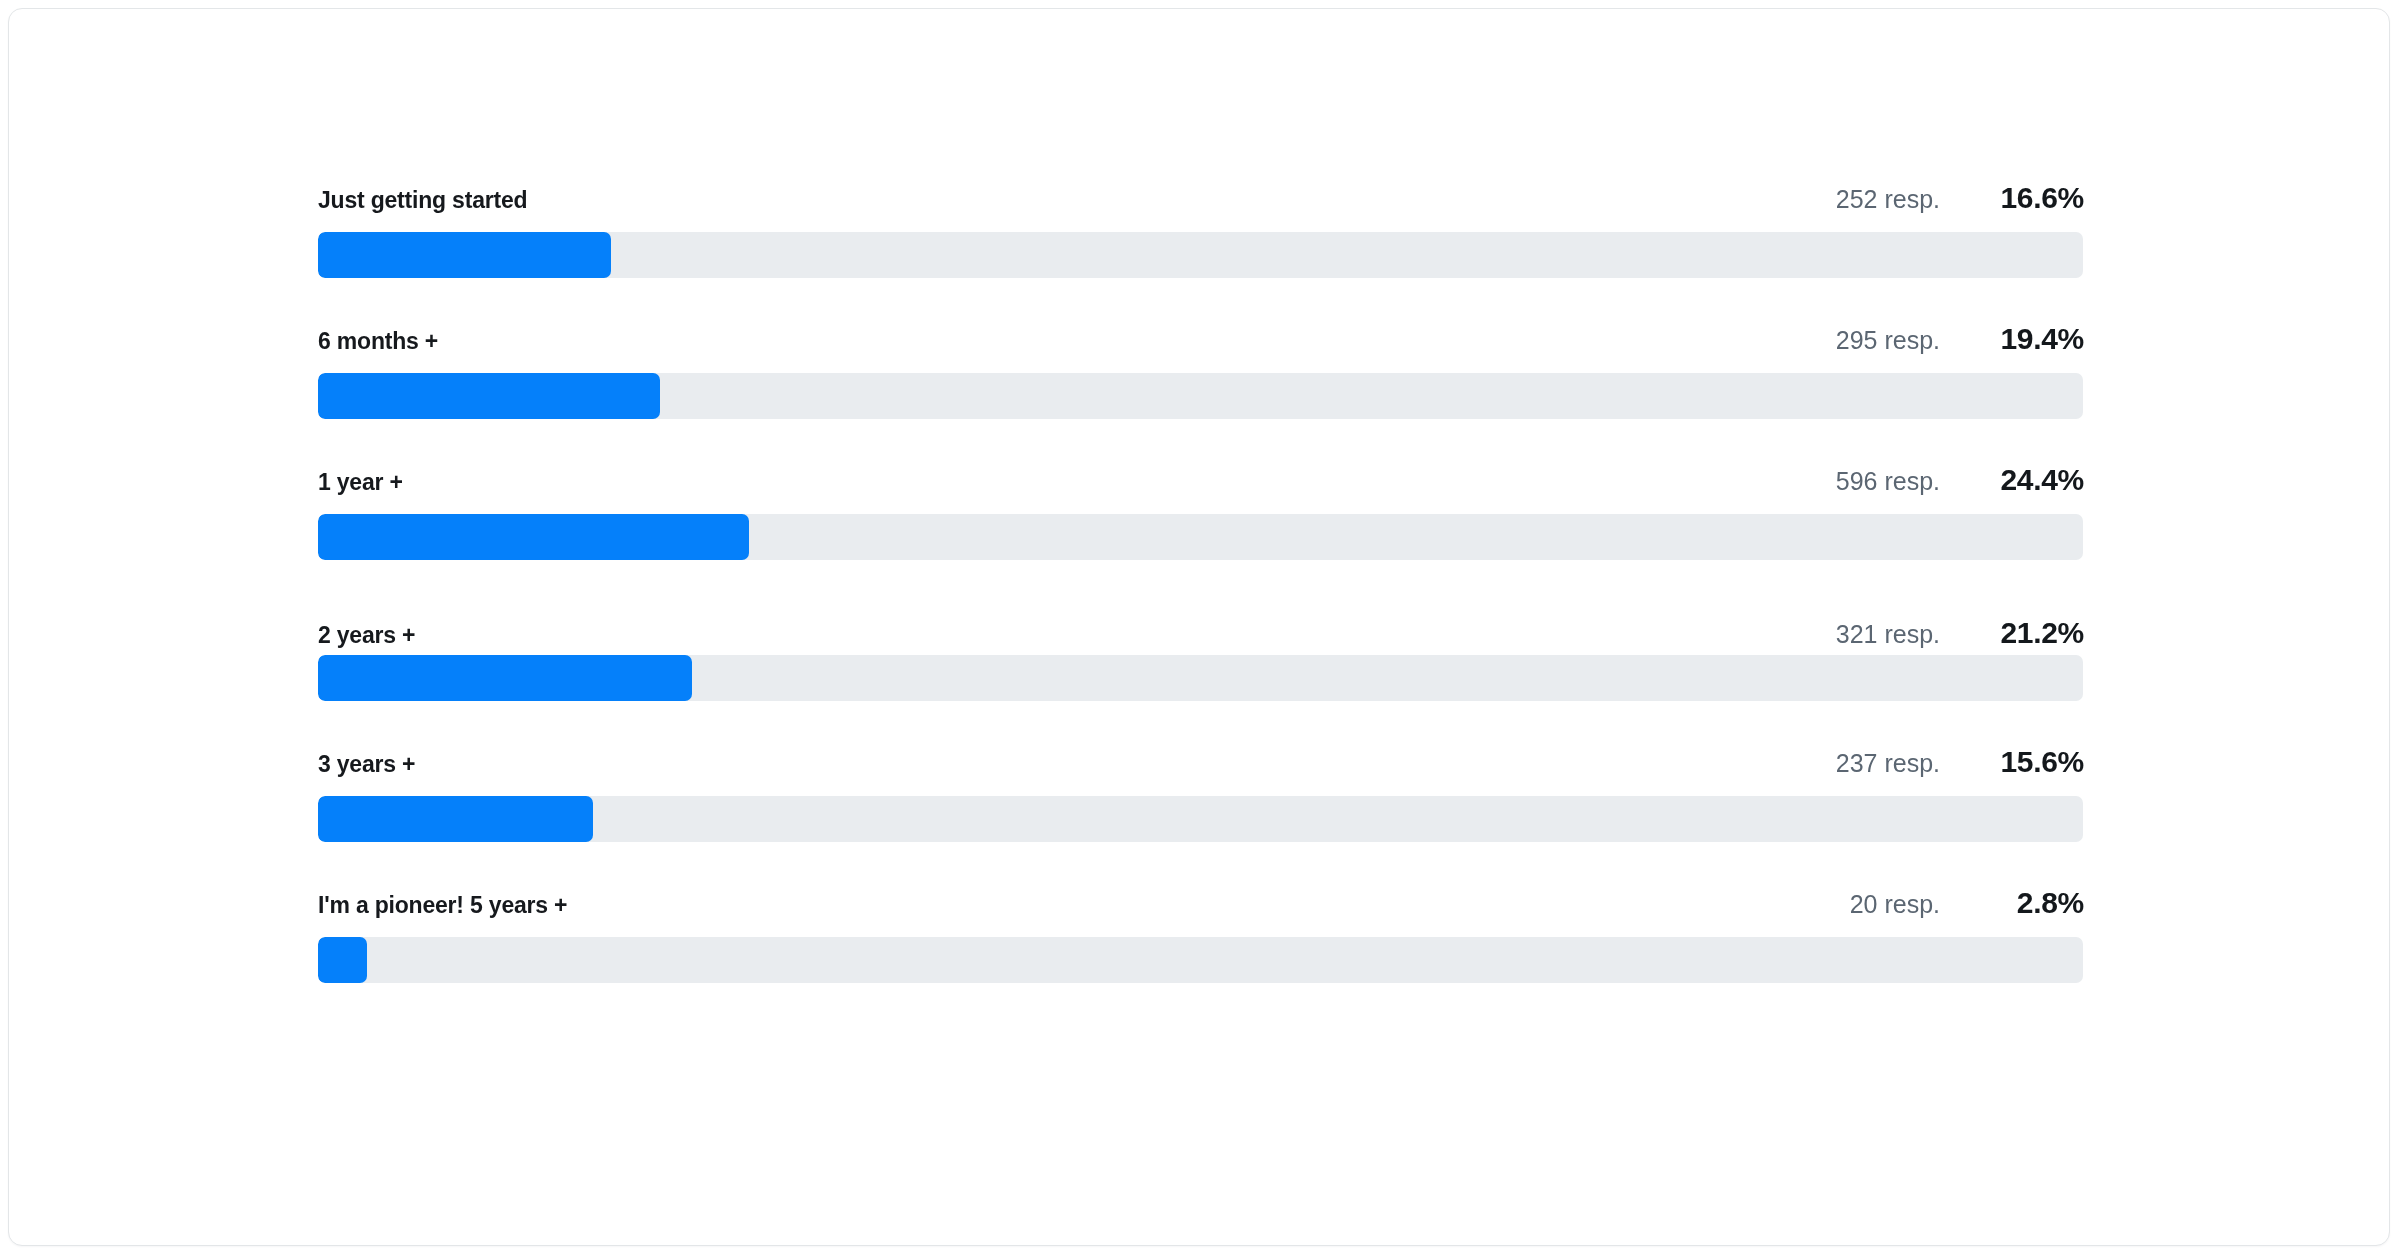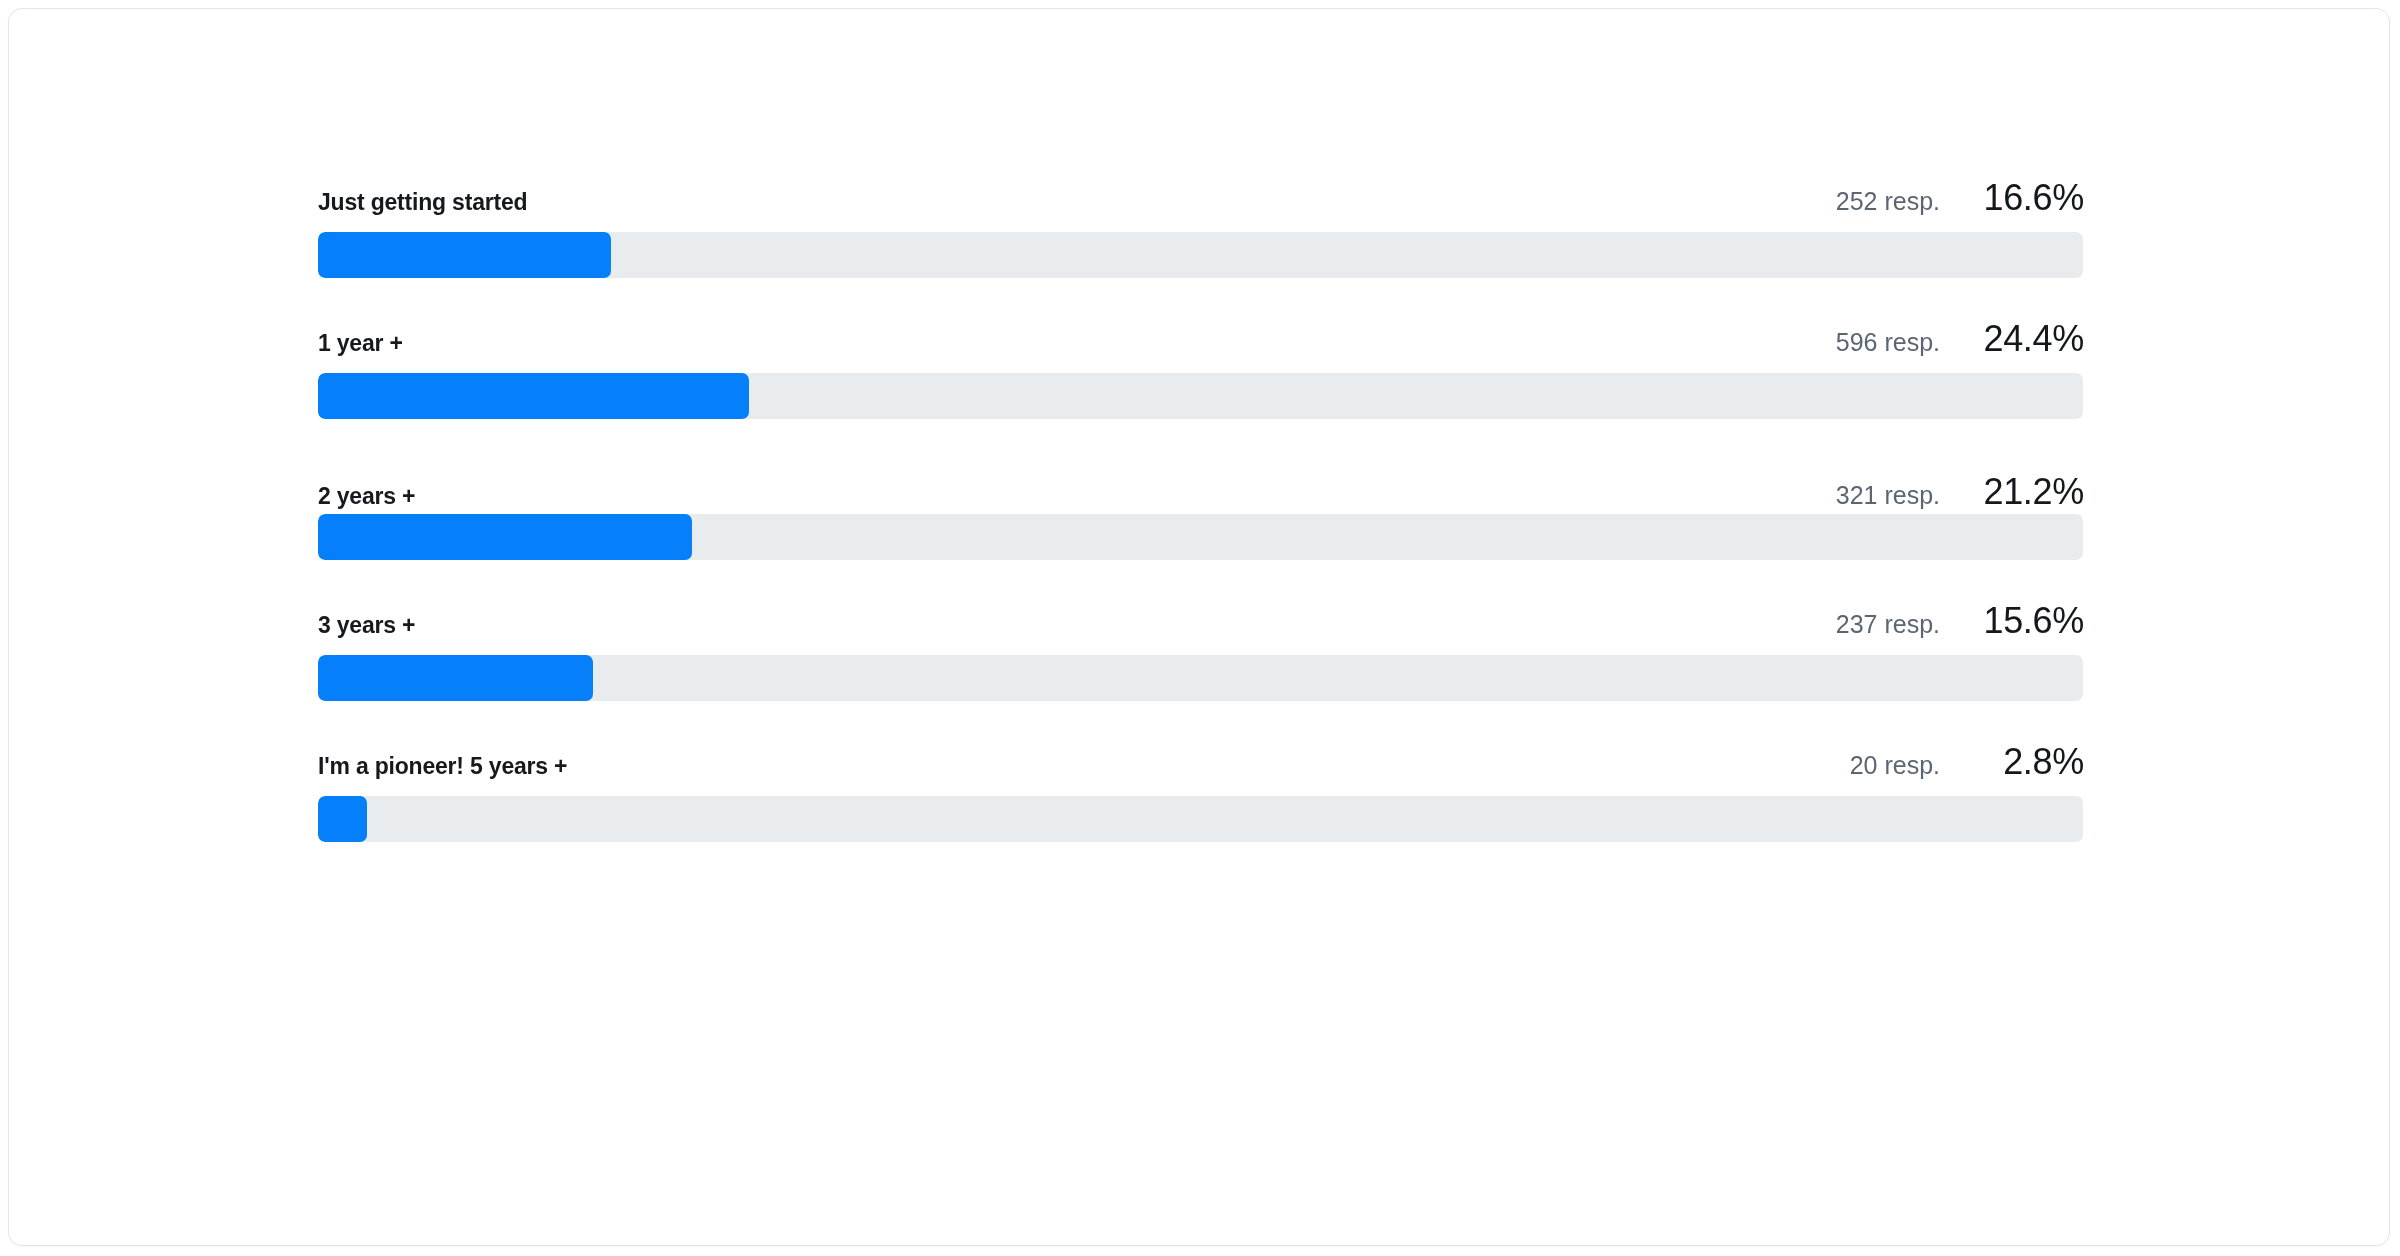--- a/index.html
+++ b/index.html
@@ -71,22 +71,22 @@
   }
 
   .row-responses {
     font-size: 25px;
     font-weight: 400;
     color: #5b6672;
     line-height: 42px;
   }
 
   .row-percent {
-    font-size: 36px;
-    font-weight: 400;
+    font-size: 30px;
+    font-weight: 700;
     color: #14181c;
     line-height: 42px;
     margin-left: 26px;
     letter-spacing: -0.3px;
     min-width: 118px;
     text-align: right;
   }
 
   .bar-track {
     position: relative;
@@ -120,20 +120,32 @@
         <div class="row-stats">
           <span class="row-responses" style="color: rgb(91, 102, 114);">252 resp.</span>
           <span class="row-percent" style="color: rgb(20, 24, 28);">16.6%</span>
         </div>
       </div>
       <div class="bar-track" style="background: rgb(233, 236, 239);">
         <div class="bar-fill" style="width: 16.6%; background: rgb(5, 128, 250);"></div>
       </div>
     </div>
 
+    <div class="row">
+      <div class="row-header">
+        <div class="row-label" style="color: rgb(22, 25, 29);">6 months +</div>
+        <div class="row-stats">
+          <span class="row-responses" style="color: rgb(91, 102, 114);">295 resp.</span>
+          <span class="row-percent" style="color: rgb(20, 24, 28);">19.4%</span>
+        </div>
+      </div>
+      <div class="bar-track" style="background: rgb(233, 236, 239);">
+        <div class="bar-fill" style="width: 19.4%; background: rgb(5, 128, 250);"></div>
+      </div>
+    </div>
 
     <div class="row">
       <div class="row-header">
         <div class="row-label" style="color: rgb(22, 25, 29);">1 year +</div>
         <div class="row-stats">
           <span class="row-responses" style="color: rgb(91, 102, 114);">596 resp.</span>
           <span class="row-percent" style="color: rgb(20, 24, 28);">24.4%</span>
         </div>
       </div>
       <div class="bar-track" style="background: rgb(233, 236, 239);">

